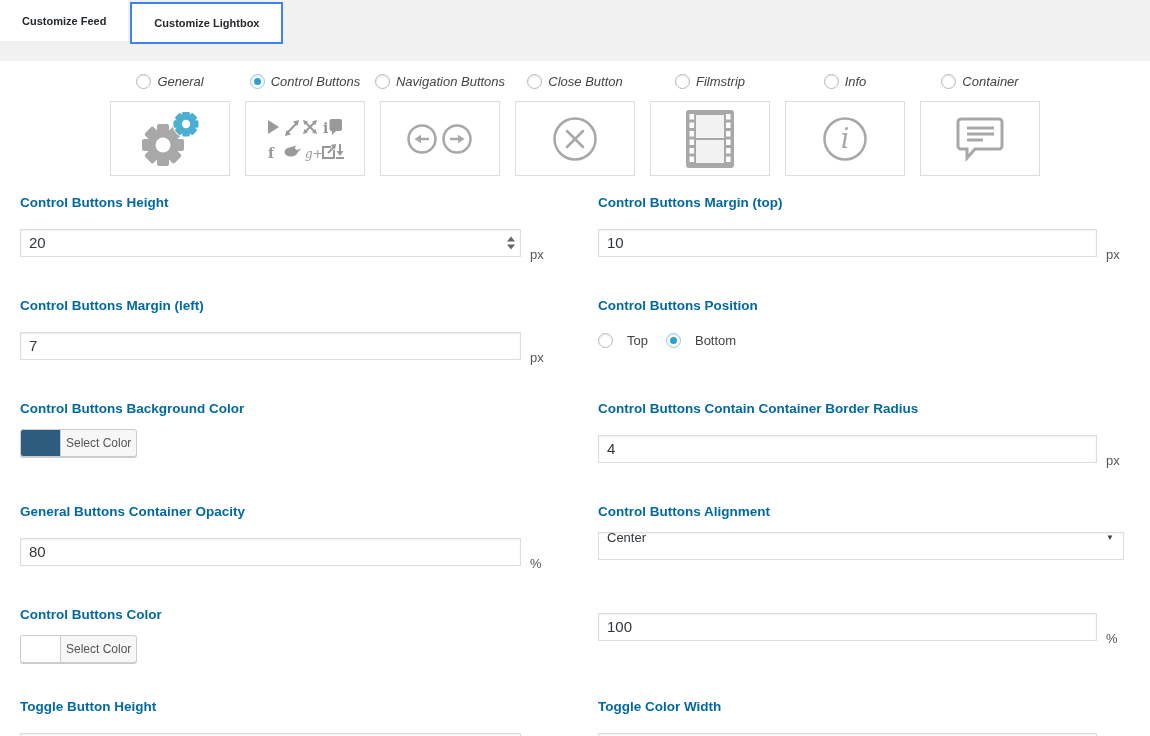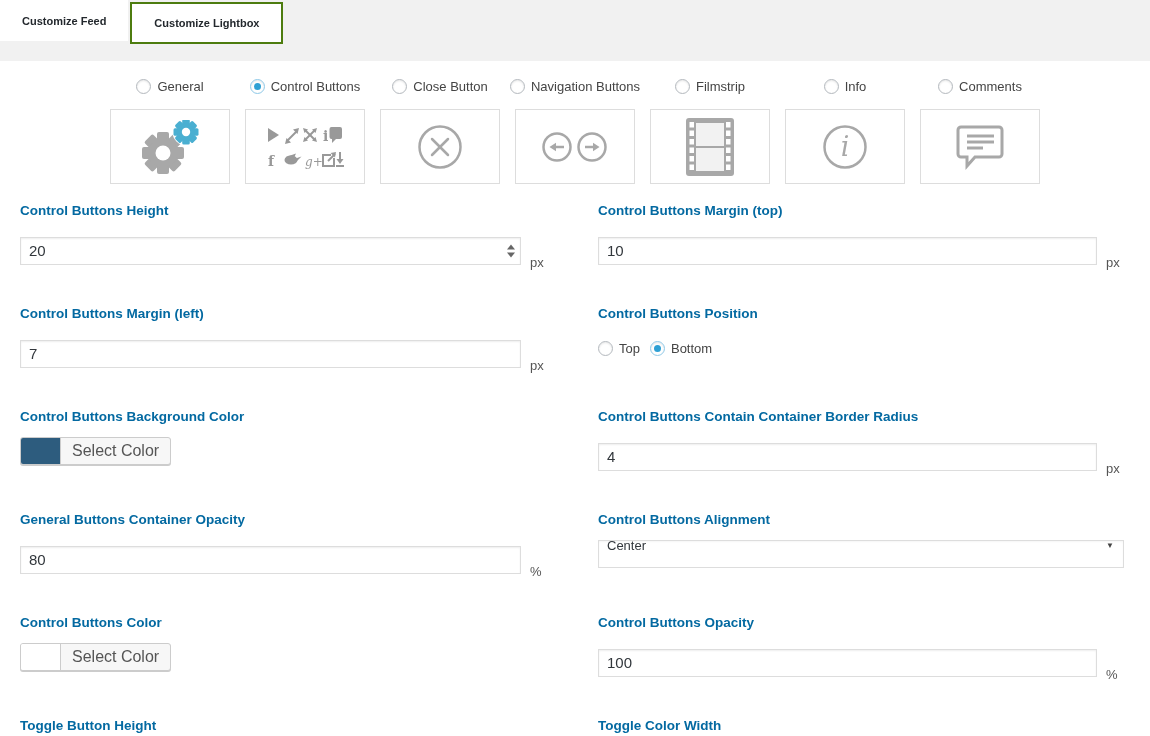--- a/index.html
+++ b/index.html
@@ -11,30 +11,30 @@
     color:#444;
   }
   
   .tabbar { display:flex; align-items:flex-start; height:46px; }
   .tab {
     background:#fff; display:flex; align-items:center;
     padding:0 22px; font-size:11px; font-weight:bold; color:#23282d;
     height:41px; cursor:pointer;
   }
   .tab.active {
-    border:2px solid #4d7c0f; height:42px; margin-top:2px; margin-left:2px;
+    border:2px solid #3b82f6; height:42px; margin-top:2px; margin-left:2px;
   }
   
   .panel { background:#fff; margin-top:15px; height:675px; padding-top:13px; }
   
   .sections { display:flex; justify-content:center; gap:15px; }
   .section { width:120px; }
   .section-radio {
-    display:flex; align-items:flex-end; justify-content:center;
-    height:20px; margin-bottom:15px; cursor:pointer;
+    display:flex; align-items:flex-start; justify-content:center;
+    height:20px; margin-bottom:7px; cursor:pointer;font-style:italic;
   }
   .radio {
     width:15px; height:15px; border-radius:50%;
     border:1px solid #b4b9be; background:#fff; display:inline-block;
     box-shadow:inset 0 1px 2px rgba(0,0,0,.10); position:relative; flex:0 0 auto;
     cursor:pointer;
   }
   .radio.checked { border-color:#8fc9e8; }
   .radio.checked::after {
     content:""; position:absolute; left:50%; top:50%;
@@ -72,29 +72,29 @@
     display:flex; flex-direction:column; gap:3px; cursor:pointer;
   }
   .spin-up { width:0; height:0; border-left:4px solid transparent; border-right:4px solid transparent; border-bottom:5px solid #666; }
   .spin-down { width:0; height:0; border-left:4px solid transparent; border-right:4px solid transparent; border-top:5px solid #666; }
   .select {
     position:relative; flex:1; height:28px; border:1px solid #ddd; background:#fff;
     display:flex; align-items:center; padding:0 24px 17px 8px; font-size:13px;
     color:#32373c; cursor:pointer; box-shadow:inset 0 1px 2px rgba(0,0,0,.04);
   }
   .select-arrow { position:absolute; right:9px; font-size:8px; color:#444; }
-  .radios { gap:6px; }
+  .radios { gap:14px; }
   .radios .radio-label { margin-left:0; margin-right:4px; }
   .color-btn {
     display:inline-flex; align-items:stretch; height:28px;
     border:1px solid #ccc; border-radius:3px; background:#f7f7f7;
     box-shadow:0 1px 0 #ccc; cursor:pointer; padding:0; font-family:inherit;
   }
   .swatch { width:40px; border-right:1px solid #ccc; border-radius:2px 0 0 2px; }
-  .color-btn-label { display:flex; align-items:center; padding:0 11px; font-size:16px; color:#555; }
+  .color-btn-label { display:flex; align-items:center; padding:0 5px; font-size:12px; color:#555; }
   text { font-family:"DejaVu Serif",serif; }
 </style>
 </head>
 <body>
 
 <div class="tabbar">
   <div class="tab">Customize Feed</div>
   <div class="tab active">Customize Lightbox</div>
 </div>
 
@@ -162,44 +162,44 @@
             <polygon points="71.5,35 78.5,35 75,40"></polygon>
             <path d="M71 42 h8" stroke="#999" stroke-width="2"></path>
           </g>
         </svg>
       </div>
     </div>
 
     <div class="section">
       <div class="section-radio">
         <span class="radio"></span>
-        <span class="radio-label">Close Button</span>
-      </div>
-      <div class="section-box">
-        <svg width="50" height="50" viewBox="0 0 50 50">
-          <circle cx="25" cy="25" r="20.5" fill="none" stroke="#a8a8a8" stroke-width="2.5"></circle>
-          <line x1="17" y1="17" x2="33" y2="33" stroke="#a8a8a8" stroke-width="2.5" stroke-linecap="round"></line>
-          <line x1="33" y1="17" x2="17" y2="33" stroke="#a8a8a8" stroke-width="2.5" stroke-linecap="round"></line>
-        </svg>
-      </div>
-    </div>
-
-    <div class="section">
-      <div class="section-radio">
-        <span class="radio"></span>
         <span class="radio-label">Navigation Buttons</span>
       </div>
       <div class="section-box">
         <svg width="70" height="46" viewBox="0 0 70 46">
           <circle cx="17" cy="23" r="13.5" fill="none" stroke="#a8a8a8" stroke-width="2.5"></circle>
           <line x1="24" y1="23" x2="13" y2="23" stroke="#a8a8a8" stroke-width="2.5"></line>
           <polygon points="9.5,23 16,18.8 16,27.2" fill="#a8a8a8"></polygon>
           <circle cx="52" cy="23" r="13.5" fill="none" stroke="#a8a8a8" stroke-width="2.5"></circle>
           <line x1="45" y1="23" x2="56" y2="23" stroke="#a8a8a8" stroke-width="2.5"></line>
           <polygon points="59.5,23 53,18.8 53,27.2" fill="#a8a8a8"></polygon>
+        </svg>
+      </div>
+    </div>
+
+    <div class="section">
+      <div class="section-radio">
+        <span class="radio"></span>
+        <span class="radio-label">Close Button</span>
+      </div>
+      <div class="section-box">
+        <svg width="50" height="50" viewBox="0 0 50 50">
+          <circle cx="25" cy="25" r="20.5" fill="none" stroke="#a8a8a8" stroke-width="2.5"></circle>
+          <line x1="17" y1="17" x2="33" y2="33" stroke="#a8a8a8" stroke-width="2.5" stroke-linecap="round"></line>
+          <line x1="33" y1="17" x2="17" y2="33" stroke="#a8a8a8" stroke-width="2.5" stroke-linecap="round"></line>
         </svg>
       </div>
     </div>
 
     <div class="section">
       <div class="section-radio">
         <span class="radio"></span>
         <span class="radio-label">Filmstrip</span>
       </div>
       <div class="section-box">
@@ -234,21 +234,21 @@
         <svg width="50" height="50" viewBox="0 0 50 50">
           <circle cx="25" cy="25" r="20.5" fill="none" stroke="#a8a8a8" stroke-width="2.5"></circle>
           <text x="25" y="34" font-size="27" font-style="italic" fill="#a8a8a8" text-anchor="middle">i</text>
         </svg>
       </div>
     </div>
 
     <div class="section">
       <div class="section-radio">
         <span class="radio"></span>
-        <span class="radio-label">Comments</span>
+        <span class="radio-label">Container</span>
       </div>
       <div class="section-box">
         <svg width="54" height="48" viewBox="0 0 54 48">
           <path d="M8 4 h38 a3 3 0 0 1 3 3 v24 a3 3 0 0 1 -3 3 h-24 l-8 9 v-9 h-6 a3 3 0 0 1 -3 -3 v-24 a3 3 0 0 1 3 -3 z" fill="none" stroke="#a8a8a8" stroke-width="3"></path>
           <line x1="14" y1="13" x2="41" y2="13" stroke="#a8a8a8" stroke-width="3"></line>
           <line x1="14" y1="19" x2="41" y2="19" stroke="#a8a8a8" stroke-width="3"></line>
           <line x1="14" y1="25" x2="30" y2="25" stroke="#a8a8a8" stroke-width="3"></line>
         </svg>
       </div>
     </div>
@@ -345,21 +345,20 @@
       <div class="field-label">Control Buttons Color</div>
       <div class="control-row">
         <button class="color-btn">
           <span class="swatch" style="background: rgb(255, 255, 255);"></span>
           <span class="color-btn-label">Select Color</span>
         </button>
       </div>
     </div>
 
     <div class="field">
-      <div class="field-label">Control Buttons Opacity</div>
       <div class="control-row">
         <div class="input-wrap">
           <input type="text" class="text-input" value="100" style="">
         </div>
         <span class="suffix">%</span>
       </div>
     </div>
 
     <div class="field">
       <div class="field-label">Toggle Button Height</div>

